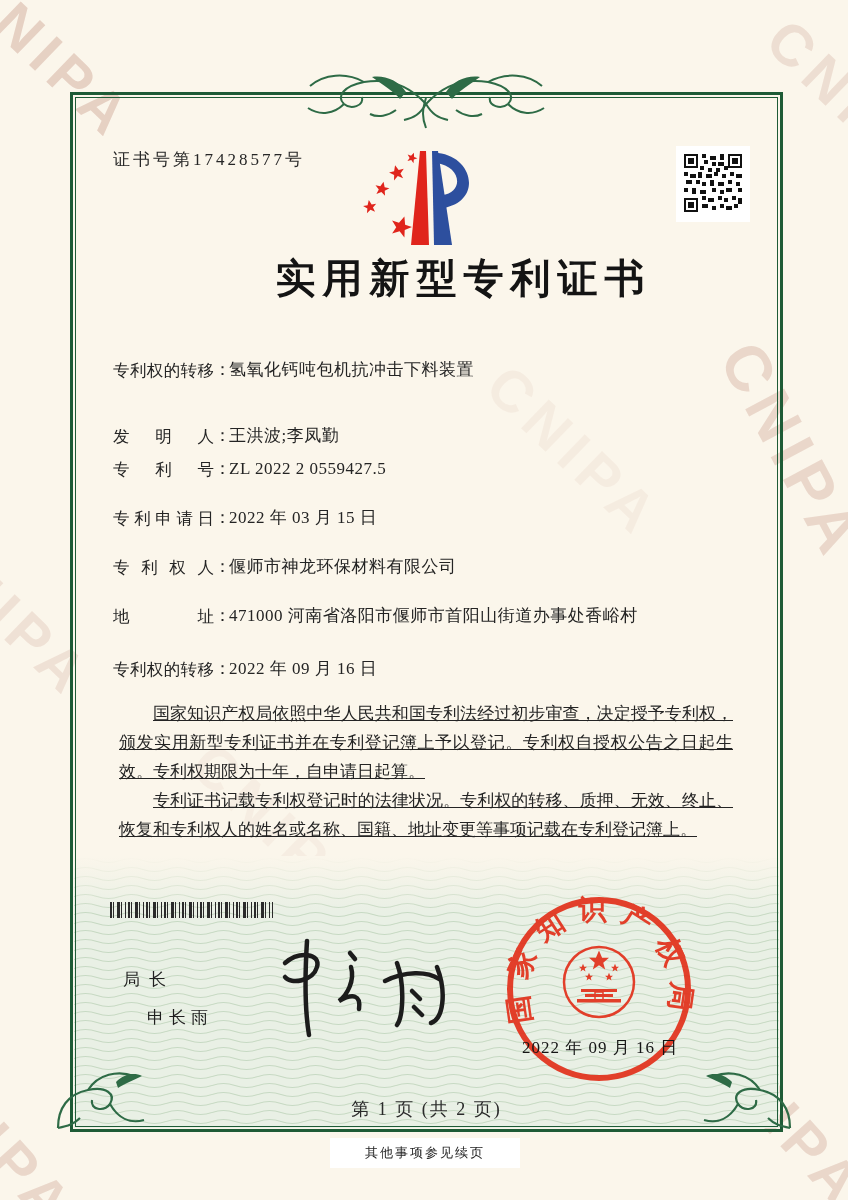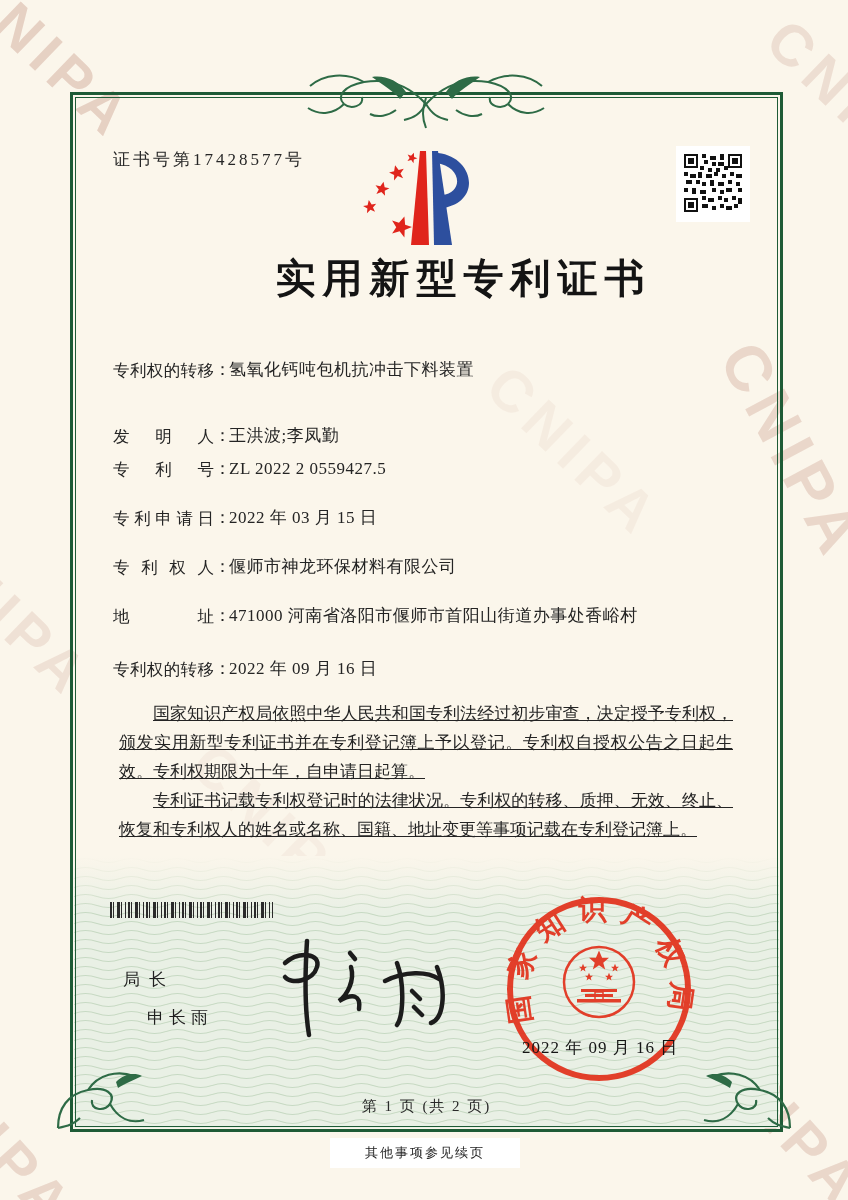--- a/index.html
+++ b/index.html
@@ -46,21 +46,21 @@
 
   .bureau-title{position:absolute;left:123px;top:968px;font-size:17px;letter-spacing:9px;z-index:4;}
   .bureau-name{position:absolute;left:123px;top:1006px;font-size:17px;letter-spacing:5px;z-index:4;margin-left:24px;}
   .signature{position:absolute;left:255px;top:933px;z-index:4;}
 
   .seal{position:absolute;left:503px;top:893px;z-index:4;}
   .seal-date{position:absolute;left:505px;top:1036px;width:190px;text-align:center;
              font-size:17px;letter-spacing:1px;color:#151515;z-index:5;}
 
   .pageno{position:absolute;left:74px;top:1097px;width:705px;text-align:center;
-          font-size:15px;letter-spacing:2px;color:#2a2a2a;z-index:4;}
+          font-size:18px;letter-spacing:2px;color:#2a2a2a;z-index:4;}
 
   .note-box{position:absolute;left:330px;top:1138px;width:190px;height:30px;background:#ffffff;
             z-index:4;text-align:center;font-size:13px;letter-spacing:2px;line-height:30px;color:#242424;}
 
   .orn-top{position:absolute;left:296px;top:66px;z-index:3;}
   .orn-bl{position:absolute;left:54px;top:1068px;z-index:3;}
   .orn-br{position:absolute;left:702px;top:1068px;z-index:3;transform:scale(-1,1);}
 
   .logo{position:absolute;left:356px;top:147px;}
   .qr{position:absolute;left:676px;top:146px;width:74px;height:76px;background:#fff;}

